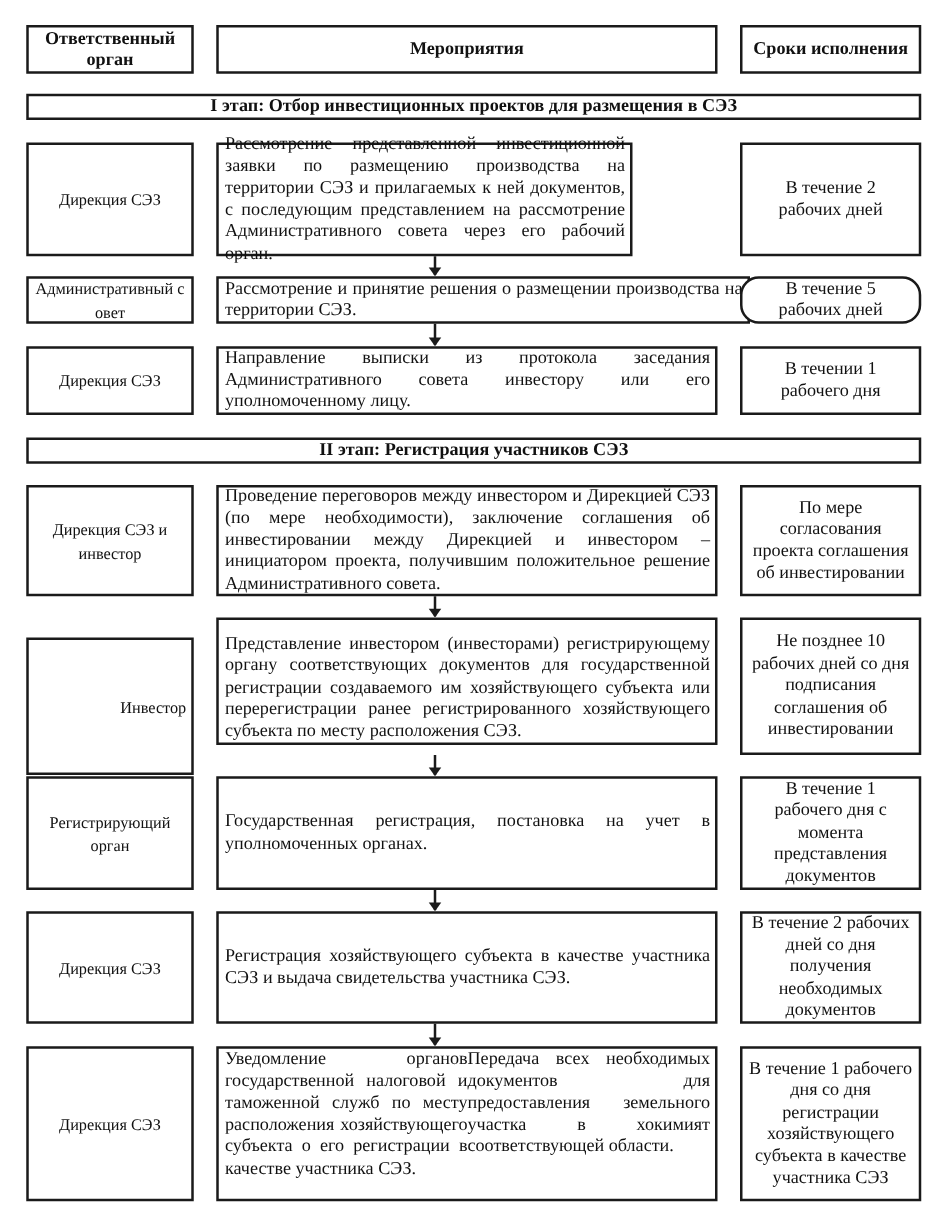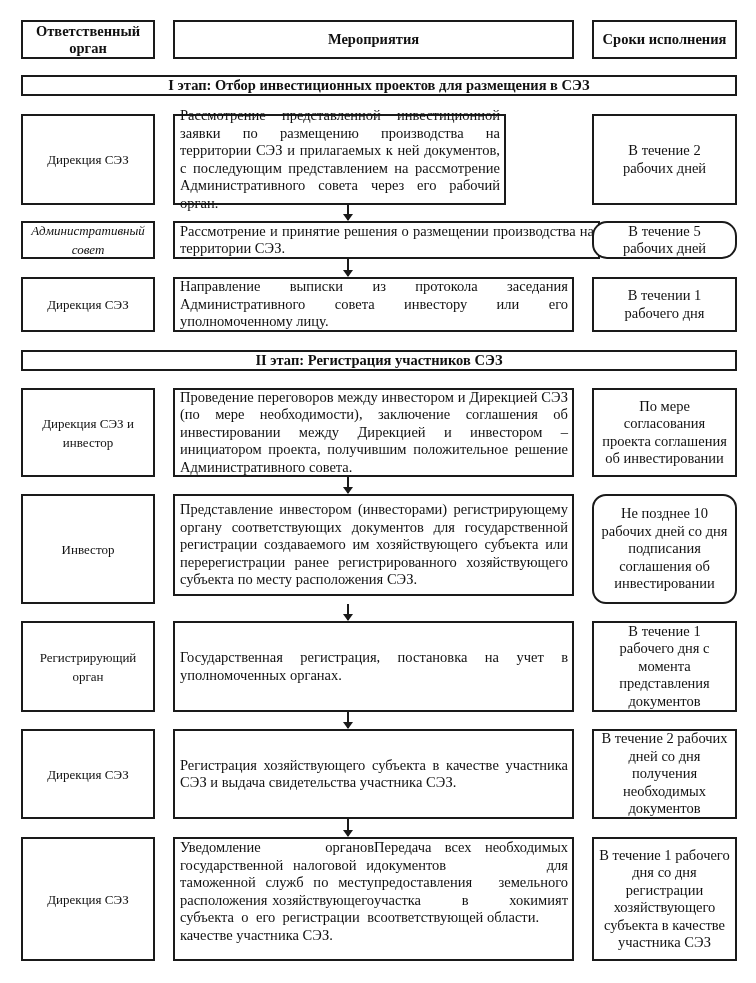--- a/index.html
+++ b/index.html
@@ -41,21 +41,21 @@
 </div>
 <div class="box act" style="left:173px;top:114px;width:333px;height:91px;">
   <span>Рассмотрение представленной инвестиционной заявки по размещению производства на территории СЭЗ и прилагаемых к ней документов, с последующим представлением на рассмотрение Административного совета через его рабочий орган.</span>
 </div>
 <div class="box dl" style="left:592px;top:114px;width:145px;height:91px;">
   <span style="width:95px;">В течение 2 рабочих дней</span>
 </div>
 <div class="arrow" style="left:347px;top:205px;height:15px;"></div>
 
 <div class="box org" style="left:21px;top:221px;width:134px;height:38px;">
-  <span style="word-break:break-all;width:124px;font-style:italic;">Административный совет</span>
+  <span style="word-break:break-all;width:124px;">Административный совет</span>
 </div>
 <div class="box act" style="left:173px;top:221px;width:427px;height:38px;">
   <span>Рассмотрение и принятие решения о размещении производства на территории СЭЗ.</span>
 </div>
 <div class="box dl" style="left:592px;top:221px;width:145px;height:38px;border-radius:15px;">
   <span style="width:95px;">В течение 5 рабочих дней</span>
 </div>
 <div class="arrow" style="left:347px;top:259px;height:17px;"></div>
 
 <div class="box org" style="left:21px;top:277px;width:134px;height:55px;">
@@ -76,27 +76,27 @@
   <span style="width:115px;">Дирекция СЭЗ и инвестор</span>
 </div>
 <div class="box act" style="left:173px;top:388px;width:401px;height:89px;">
   <span>Проведение переговоров между инвестором и Дирекцией СЭЗ (по мере необходимости), заключение соглашения об инвестировании между Дирекцией и инвестором – инициатором проекта, получившим положительное решение Административного совета.</span>
 </div>
 <div class="box dl" style="left:592px;top:388px;width:145px;height:89px;">
   <span>По мере согласования проекта соглашения об инвестировании</span>
 </div>
 <div class="arrow" style="left:347px;top:477px;height:16px;"></div>
 
-<div class="box org" style="left:21px;top:494px;width:134px;height:110px;">
+<div class="box org" style="left:21px;top:510px;width:134px;height:110px;justify-content:flex-end;">
   <span>Инвестор</span>
 </div>
-<div class="box act" style="left:173px;top:494px;width:401px;height:102px;">
+<div class="box act" style="left:173px;top:494px;width:401px;height:102px;align-items:flex-end;">
   <span>Представление инвестором (инвесторами) регистрирующему органу соответствующих документов для государственной регистрации создаваемого им хозяйствующего субъекта или перерегистрации ранее регистрированного хозяйствующего субъекта по месту расположения СЭЗ.</span>
 </div>
-<div class="box dl" style="left:592px;top:494px;width:145px;height:110px;border-radius:14px;">
+<div class="box dl" style="left:592px;top:494px;width:145px;height:110px;">
   <span>Не позднее 10 рабочих дней со дня подписания соглашения об инвестировании</span>
 </div>
 <div class="arrow" style="left:347px;top:604px;height:16px;"></div>
 
 <div class="box org" style="left:21px;top:621px;width:134px;height:91px;">
   <span>Регистрирующий орган</span>
 </div>
 <div class="box act" style="left:173px;top:621px;width:401px;height:91px;">
   <span>Государственная регистрация, постановка на учет в уполномоченных органах.</span>
 </div>

